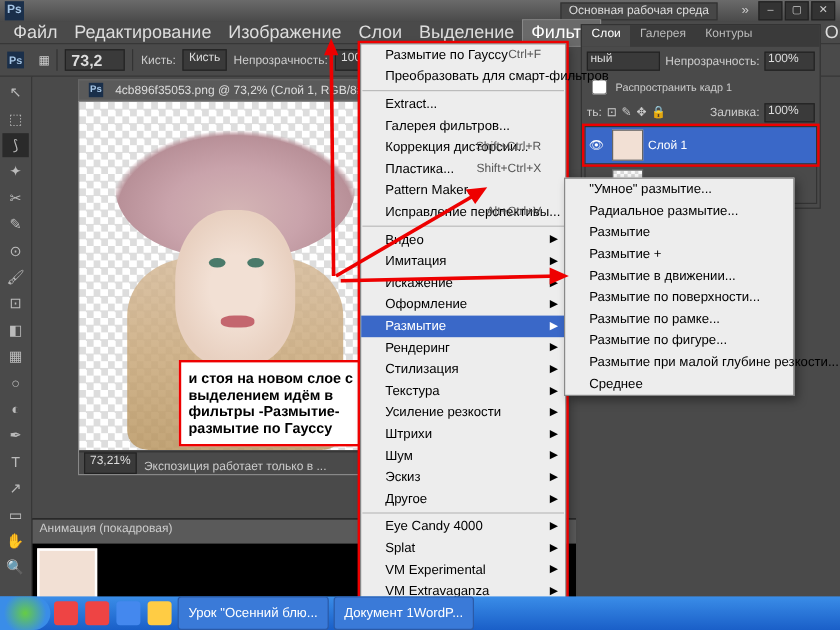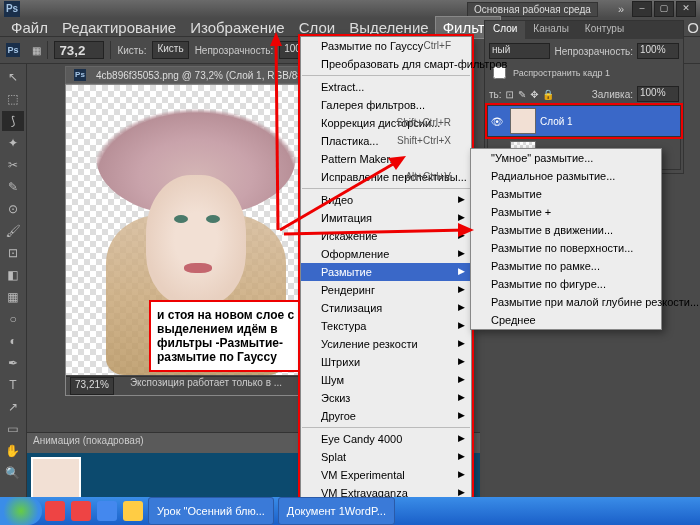--- a/index.html
+++ b/index.html
@@ -23,23 +23,23 @@
 .doc-tab{position:absolute;top:2px;left:38px;background:#5a5a5a;border:1px solid #666;color:#ddd;font-size:10px;padding:2px 8px;display:flex;align-items:center;gap:4px}
 .doc-win{position:absolute;top:20px;left:38px;width:260px;height:310px;border:1px solid #888;background:#4a4a4a}
 .canvas{width:258px;height:290px;background:repeating-conic-gradient(#fff 0 25%,#ddd 0 50%) 0 0/12px 12px;position:relative;overflow:hidden}
 .portrait{position:absolute;left:0;top:0;width:258px;height:290px}
 .hat{position:absolute;top:0;left:30px;width:200px;height:130px;background:radial-gradient(ellipse 140px 90px at 50% 70%,#d4b5b5 0%,#c9a3ab 40%,#b89098 70%,transparent 75%);border-radius:50% 50% 45% 45%}
 .face{position:absolute;top:90px;left:80px;width:100px;height:130px;background:radial-gradient(ellipse,#f2e0d4 30%,#e8d0c0 70%);border-radius:45% 45% 40% 40%}
 .hair{position:absolute;top:130px;left:40px;width:180px;height:160px;background:linear-gradient(180deg,#d4b896 0%,#c9a87a 50%,#b89560 100%);border-radius:30% 30% 10% 10%;opacity:0.85}
 .eye{position:absolute;width:14px;height:8px;background:#4a7a6a;border-radius:50%;top:130px}
 .eye.l{left:108px}.eye.r{left:140px}
 .lips{position:absolute;top:178px;left:118px;width:28px;height:10px;background:#c4666e;border-radius:40%}
-.statusbar{position:absolute;bottom:0;left:0;right:0;height:18px;background:#4a4a4a;border-top:1px solid #333;display:flex;align-items:flex-start;padding:0 4px;font-size:10px;color:#ccc;gap:16px}
+.statusbar{position:absolute;bottom:0;left:0;right:0;height:18px;background:#4a4a4a;border-top:1px solid #333;display:flex;align-items:flex-end;padding:0 4px;font-size:10px;color:#ccc;gap:6px}
 .annotation{position:absolute;top:236px;left:122px;width:178px;background:#fff;border:2px solid #e00;padding:6px;font:bold 12px Arial;color:#000;z-index:5}
-.anim-panel{position:absolute;bottom:20px;left:27px;right:220px;height:72px;background:#0c4a6e;border-top:1px solid #333}
+.anim-panel{position:absolute;bottom:20px;left:27px;right:220px;height:72px;background:#000000;border-top:1px solid #333}
 .anim-hdr{height:16px;background:#5a5a5a;color:#ccc;font-size:10px;padding:2px 6px}
 .thumbs{display:flex;padding:4px;gap:6px}
 .thumb{width:46px;height:40px;border:1px solid #666;background:#f2e0d4;position:relative}
 .thumb.sel{border:2px solid #fff}
 .thumb-lbl{position:absolute;bottom:-14px;left:0;right:0;font-size:9px;color:#ccc;text-align:center}
 .anim-ctl{display:flex;gap:2px;padding:2px 6px;color:#aaa;font-size:10px;align-items:center}
 .menu{position:absolute;background:#ededed;border:1px solid #888;box-shadow:3px 3px 8px rgba(0,0,0,.4);font-size:11px;color:#000;z-index:50}
 .menu-row{padding:3px 12px 3px 20px;white-space:nowrap;position:relative}
 .menu-row.sep{height:0;border-top:1px solid #bbb;margin:2px 1px;padding:0}
 .menu-row.hi{background:#3a68c8;color:#fff}
@@ -161,21 +161,21 @@
 
       <div class="annotation">и стоя на новом слое с выделением идём в фильтры
 -Размытие-размытие по Гауссу</div>
     </div>
   </div>
 
   <div class="panels">
     <div class="panel">
       <div class="panel-tabs" id="ptabs">
           <div class="panel-tab act">Слои</div>
-          <div class="panel-tab">Каналы</div>
+          <div class="panel-tab">Галерея</div>
           <div class="panel-tab">Контуры</div>
         </div>
       <div class="layers-body">
         <div class="layers-ctl">
           <span class="inp">ный</span>
           <span>Непрозрачность:</span>
           <span class="inp" style="flex:0 0 36px">100%</span>
         </div>
         <div class="layers-ctl" style="font-size:9px">
           <input type="checkbox" style="">

